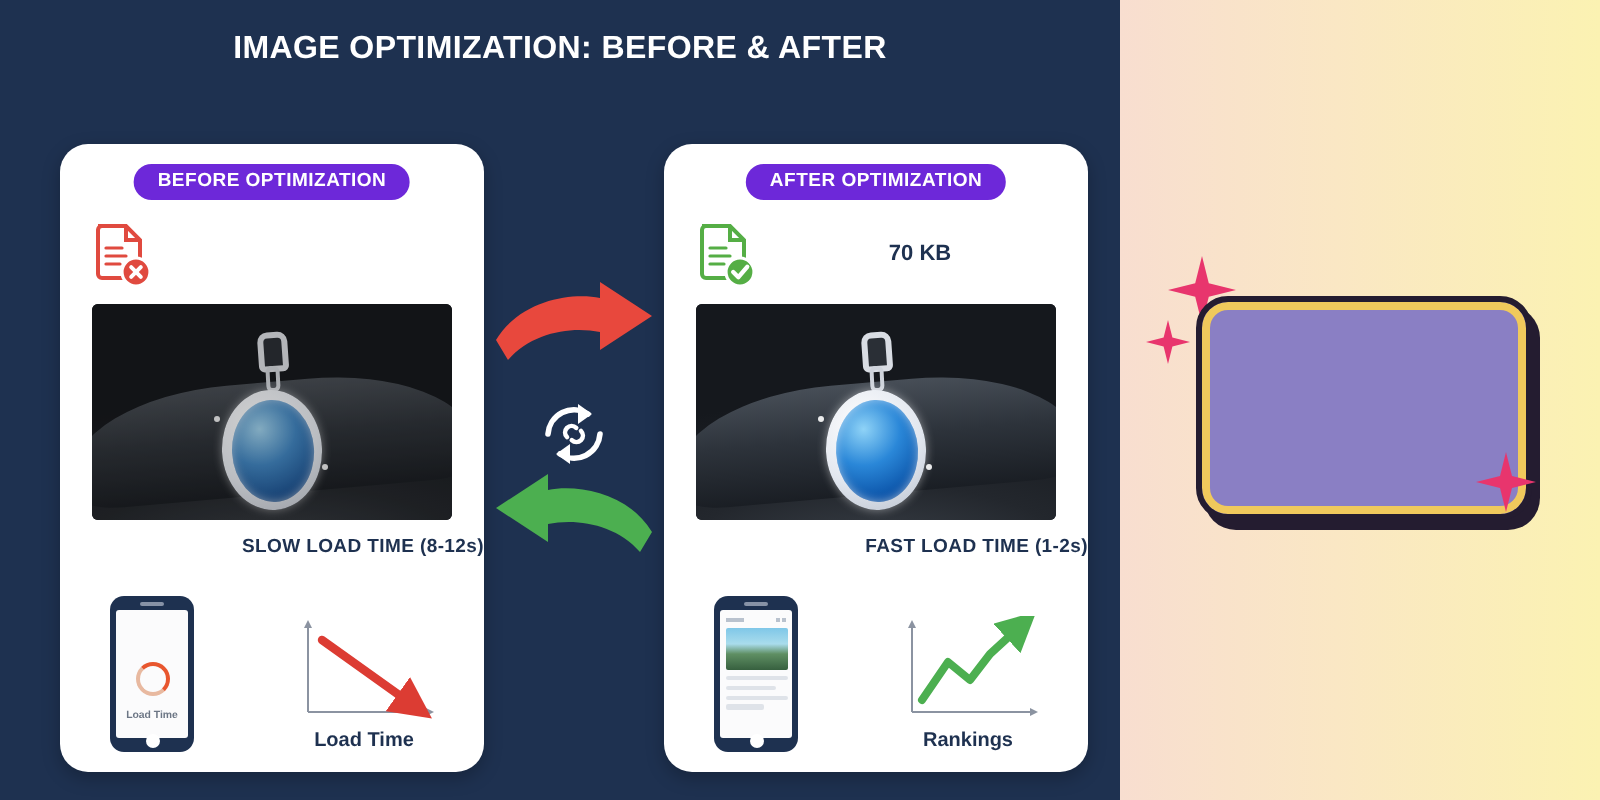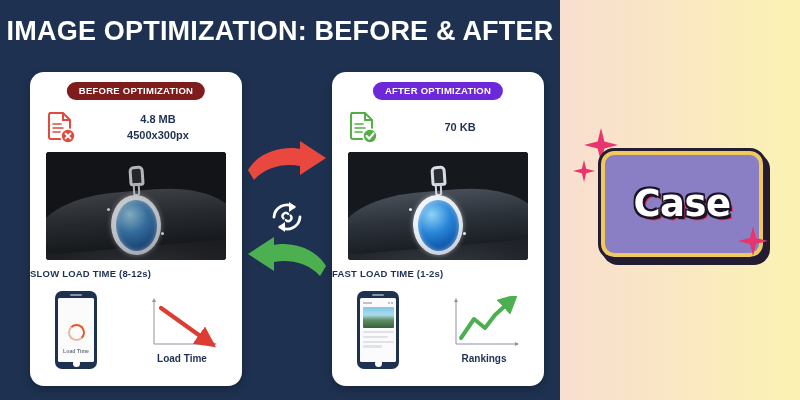--- a/index.html
+++ b/index.html
@@ -24,21 +24,21 @@
     position: absolute; left: 560px; top: 0;
     width: 240px; height: 400px;
     background: linear-gradient(90deg, #f8ded0 0%, #fae7c4 45%, #fbf2b2 100%);
   }
 
   
   .headline {
     position: absolute; left: 0; top: 16px;
     width: 560px; text-align: center;
     color: #ffffff;
-    font-size: 27px; font-weight: bold;
+    font-size: 16px; font-weight: bold;
     letter-spacing: .2px;
   }
 
   
   .card {
     position: absolute; top: 72px;
     width: 212px; height: 314px;
     background: #ffffff;
     border-radius: 14px;
     box-shadow: 0 3px 9px rgba(0,0,0,.25);
@@ -48,21 +48,21 @@
 
   .badge {
     position: absolute; top: 10px; left: 50%;
     transform: translateX(-50%);
     padding: 3px 12px 4px;
     border-radius: 11px;
     color: #fff;
     font-size: 9.5px; font-weight: bold;
     letter-spacing: .25px; white-space: nowrap;
   }
-  .badge.bad  { background: #7f1d1d; }
+  .badge.bad  { background: #6d28d9; }
   .badge.good { background: #6d28d9; }
 
   
   .meta-row {
     position: absolute; top: 34px; left: 0;
     width: 100%; height: 44px;
     display: flex; align-items: center;
   }
   .doc-icon { width: 62px; display: flex; justify-content: center; }
   .meta-text {
@@ -124,31 +124,31 @@
     box-shadow: inset 0 0 5px rgba(255,255,255,.55);
   }
   .sparkle-dot {
     position: absolute; width: 3px; height: 3px;
     border-radius: 50%; background: #fff;
     opacity: .9;
   }
 
   .load-label {
     position: absolute; left: 0; top: 196px;
-    width: 100%; text-align: left;
+    width: 100%; text-align: right;
     color: #1e3150;
     font-size: 9.5px; font-weight: bold;
     letter-spacing: .2px;
   }
 
   
   .bottom-row {
     position: absolute; left: 0; top: 212px;
     width: 100%; height: 92px;
-    display: flex; align-items: center;
+    display: flex; align-items: flex-end;
   }
   .phone-wrap { width: 92px; display: flex; justify-content: center; }
   .chart-wrap { flex: 1; display: flex; flex-direction: column; align-items: center; }
 
   
   .phone {
     position: relative;
     width: 42px; height: 78px;
     background: #1e3150;
     border-radius: 7px;
@@ -286,24 +286,20 @@
             <line x1="7" y1="13" x2="15" y2="13"></line>
             <line x1="7" y1="17" x2="17" y2="17"></line>
             <line x1="7" y1="21" x2="14" y2="21"></line>
           </g>
           <circle cx="22" cy="25" r="7" fill="#e04a3f" stroke="#ffffff" stroke-width="1.6"></circle>
           <g stroke="#ffffff" stroke-width="2" stroke-linecap="round">
             <line x1="19.6" y1="22.6" x2="24.4" y2="27.4"></line>
             <line x1="24.4" y1="22.6" x2="19.6" y2="27.4"></line>
           </g>
         </svg>
-      </div>
-      <div class="meta-text">
-        <div>4.8 MB</div>
-        <div>4500x300px</div>
       </div>
     </div>
 
     <div class="photo blurred">
       <div class="photo-scene">
         <div class="photo-bg"></div>
         <div class="velvet"></div>
         <div class="pend-bail"></div>
         <div class="pend-link"></div>
         <div class="pend-halo"></div>
@@ -455,18 +451,17 @@
                  C 44 23, 64 26, 76 40 Z" fill="#4caf50"></path>
       </svg>
     </div>
   </div>
 
   <div class="case-badge">
     <div class="star s1"></div>
     <div class="star s2"></div>
     <div class="cb-plate"></div>
     <div class="cb-text">
-      <div class="cb-line">Case</div>
     </div>
     <div class="star s3"></div>
   </div>
 
 </div>
 
 </body></html>

